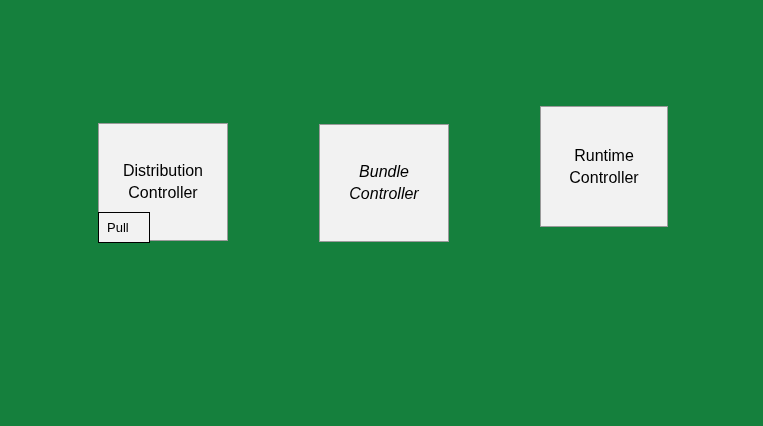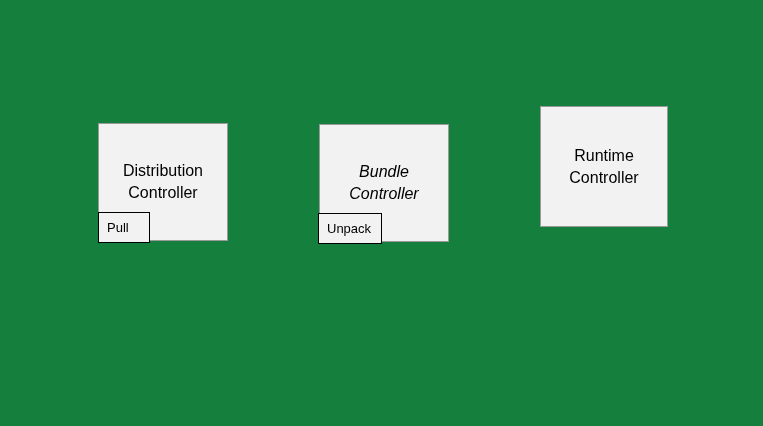--- a/index.html
+++ b/index.html
@@ -67,22 +67,19 @@
 Controller</div>
   </div>
   <div class="subnode" style="left:98px; top:212px; width:52px; height:31px;">
     <span class="subnode-label">Pull</span>
   </div>
 
   <div class="node" style="left:319px; top:124px; width:130px; height:118px;font-style:italic;">
     <div class="node-label">Bundle
 Controller</div>
   </div>
-  <div class="subnode" style="left:318px; top:213px; width:64px; height:31px;">
-    <span class="subnode-label">Unpack</span>
-  </div>
 
   <div class="node" style="left:540px; top:106px; width:128px; height:121px;">
     <div class="node-label">Runtime
 Controller</div>
   </div>
 
 </div>
 
 </body></html>

